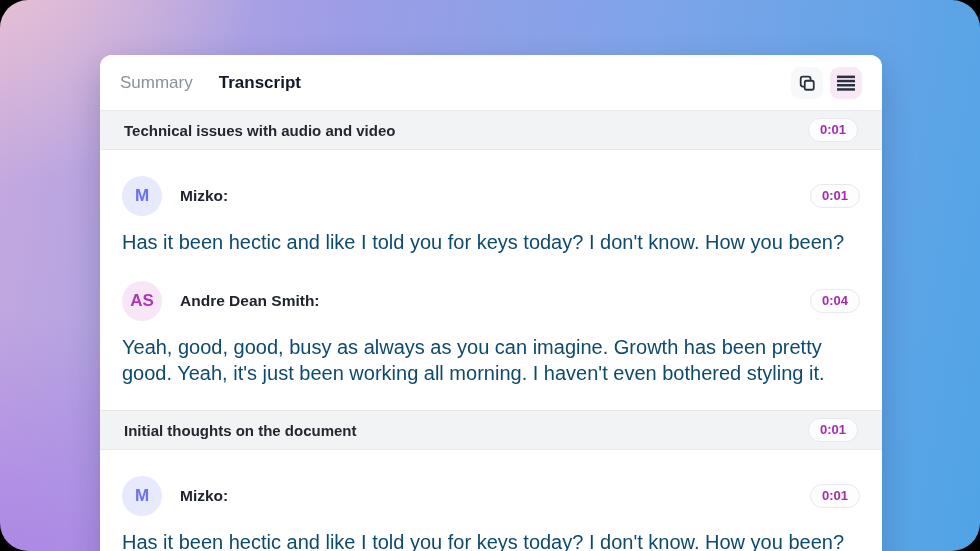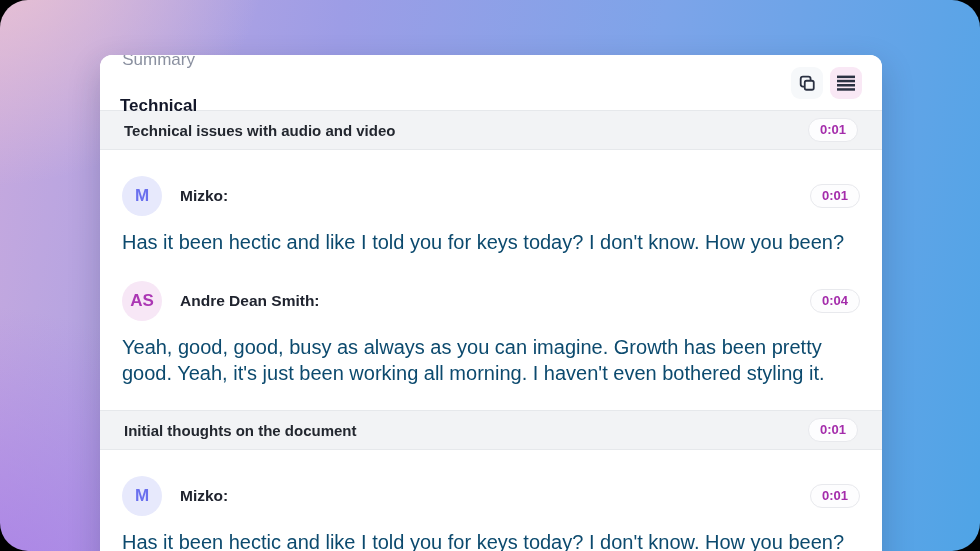--- a/index.html
+++ b/index.html
@@ -29,21 +29,21 @@
     overflow: hidden;
   }
   
   .card-header {
     height: 55px;
     display: flex;
     align-items: center;
     padding: 0 20px;
     background: #fff;
   }
-  .tabs { display: flex; gap: 26px; align-items: center; flex-direction: column; }
+  .tabs { display: flex; gap: 26px; align-items: center; }
   .tab { font-size: 17px; cursor: pointer; }
   .tab--inactive { color: #8a90a0; font-weight: 500; }
   .tab--active { color: #14182a; font-weight: 700; }
   .header-actions { margin-left: auto; display: flex; gap: 7px; }
   .icon-btn {
     width: 32px; height: 32px;
     border: none; border-radius: 9px;
     display: flex; align-items: center; justify-content: center;
     cursor: pointer; padding: 0;
   }
@@ -108,21 +108,21 @@
 </style>
 </head>
 <body>
 
 <div class="scene">
   <div class="card">
 
     <div class="card-header">
       <div class="tabs">
         <span class="tab tab--inactive">Summary</span>
-        <span class="tab tab--active">Technical</span>
+        <span class="tab tab--active">Transcript</span>
       </div>
       <div class="header-actions">
         <button class="icon-btn icon-btn--copy">
           <span style="display:flex">
             <svg width="18" height="18" viewBox="0 0 20 20">
               <rect x="3" y="3" width="11" height="11" rx="2.5" fill="none" stroke="#2b3142" stroke-width="2"></rect>
               <rect x="7.5" y="7.5" width="10" height="10" rx="2" fill="#f6f8fa" stroke="#2b3142" stroke-width="2"></rect>
             </svg>
           </span>
         </button>

